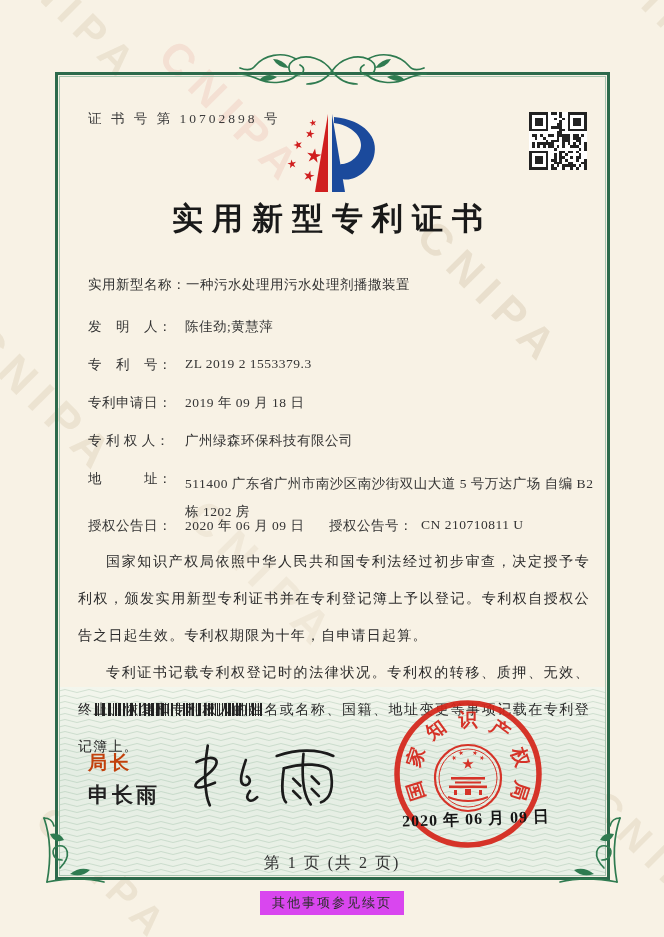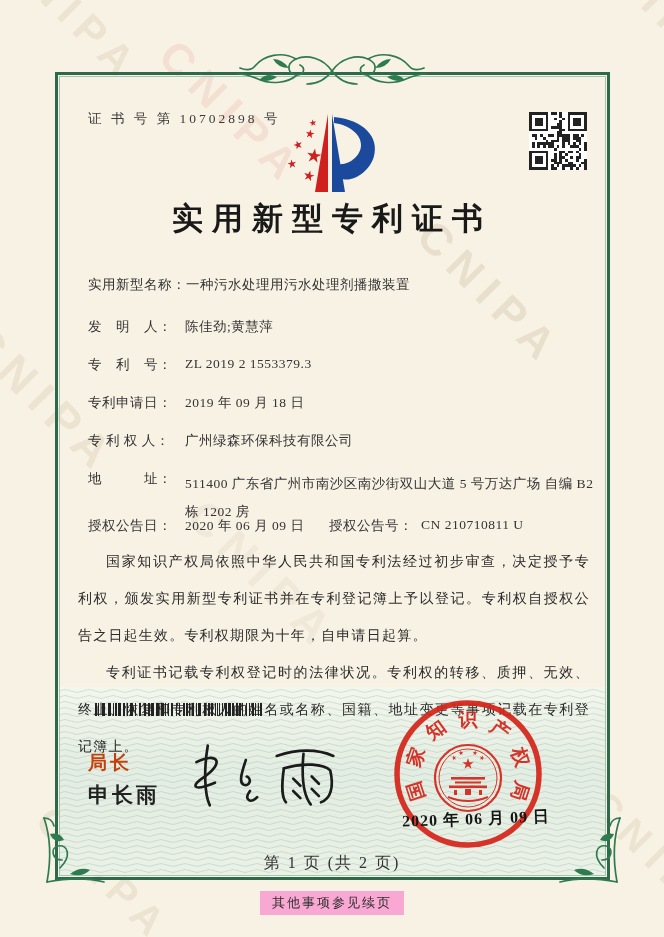--- a/index.html
+++ b/index.html
@@ -44,21 +44,21 @@
             font-size:21px;font-weight:700;color:#222;letter-spacing:3px;z-index:5;}
   .sig-hand{position:absolute;left:182px;top:731px;width:175px;height:88px;z-index:5;}
   
   .seal{position:absolute;left:390px;top:696px;width:156px;height:156px;z-index:6;}
   .seal svg{position:absolute;inset:0;opacity:.93;}
   .seal-date{position:absolute;left:402px;top:809px;z-index:7;font-size:16px;font-weight:700;color:#151515;
              letter-spacing:1px;transform:rotate(-2deg);white-space:nowrap;}
   
   .page-no{position:absolute;left:0;top:853px;width:664px;text-align:center;font-size:16px;
            letter-spacing:2px;z-index:5;color:#333;}
-  .cont-note{position:absolute;left:50%;top:891px;transform:translateX(-50%);background:#f9a8d4;
+  .cont-note{position:absolute;left:50%;top:891px;transform:translateX(-50%);background:#d946ef;
              padding:3px 12px;font-size:13px;letter-spacing:2px;z-index:5;color:#2e2e2e;}
 </style>
 </head>
 <body>
 
 <svg width="0" height="0" style="position:absolute" aria-hidden="true">
   <defs>
     <path id="star" d="M0,-1 L0.2245,-0.309 0.951,-0.309 0.3635,0.1145 0.5878,0.809 0,0.382 -0.5878,0.809 -0.3635,0.1145 -0.951,-0.309 -0.2245,-0.309 Z"></path>
   </defs>
 </svg>

